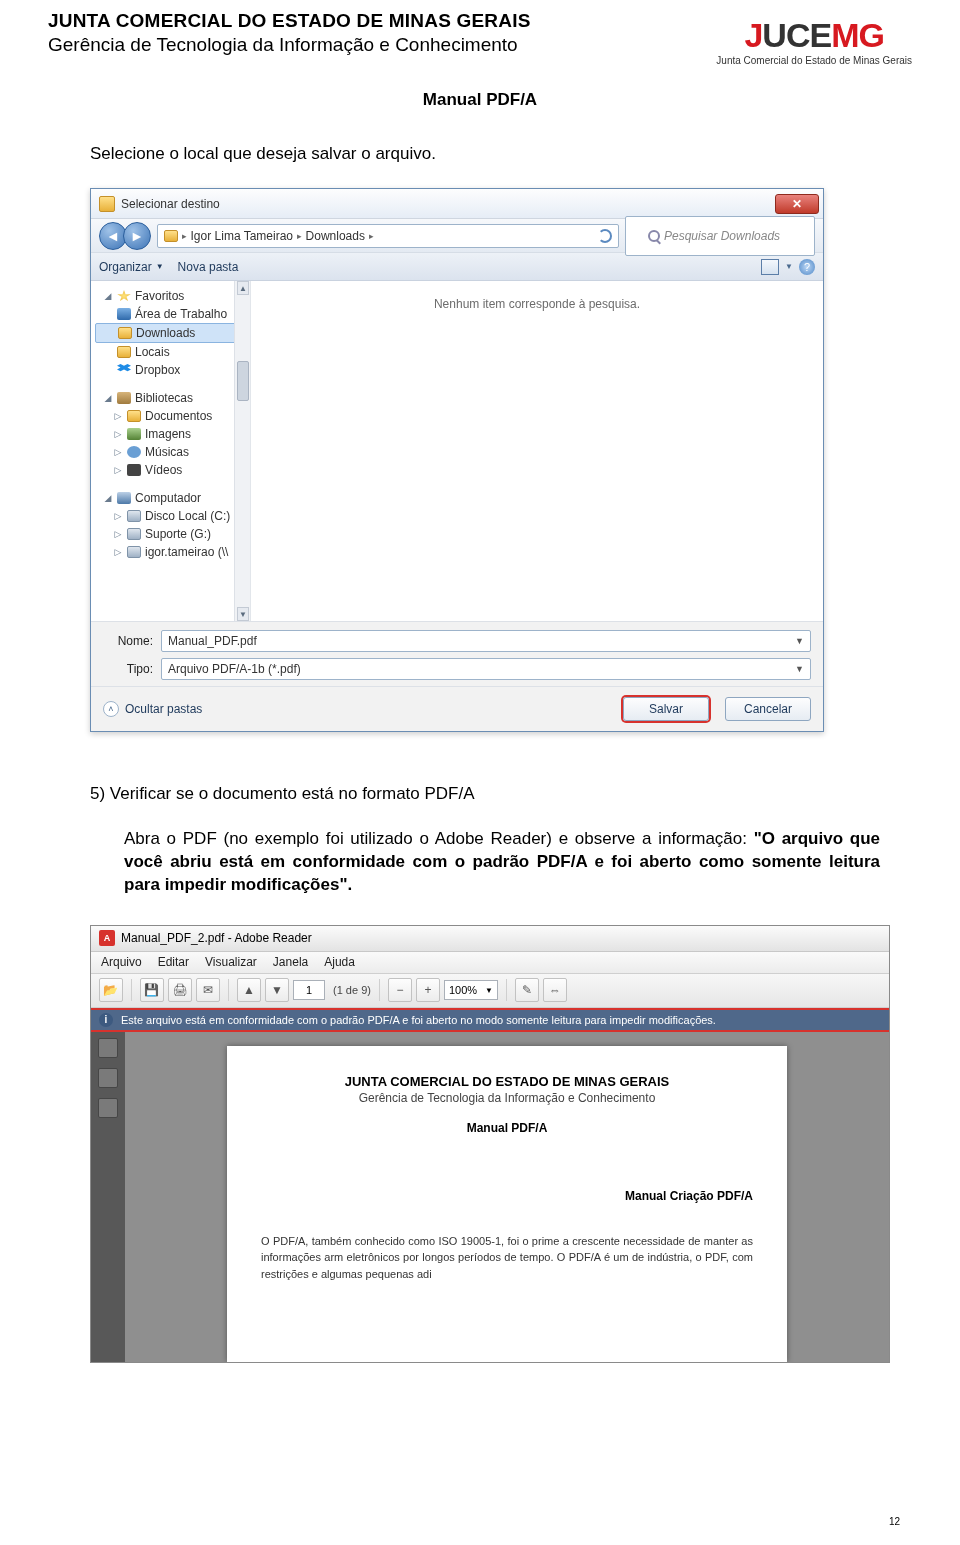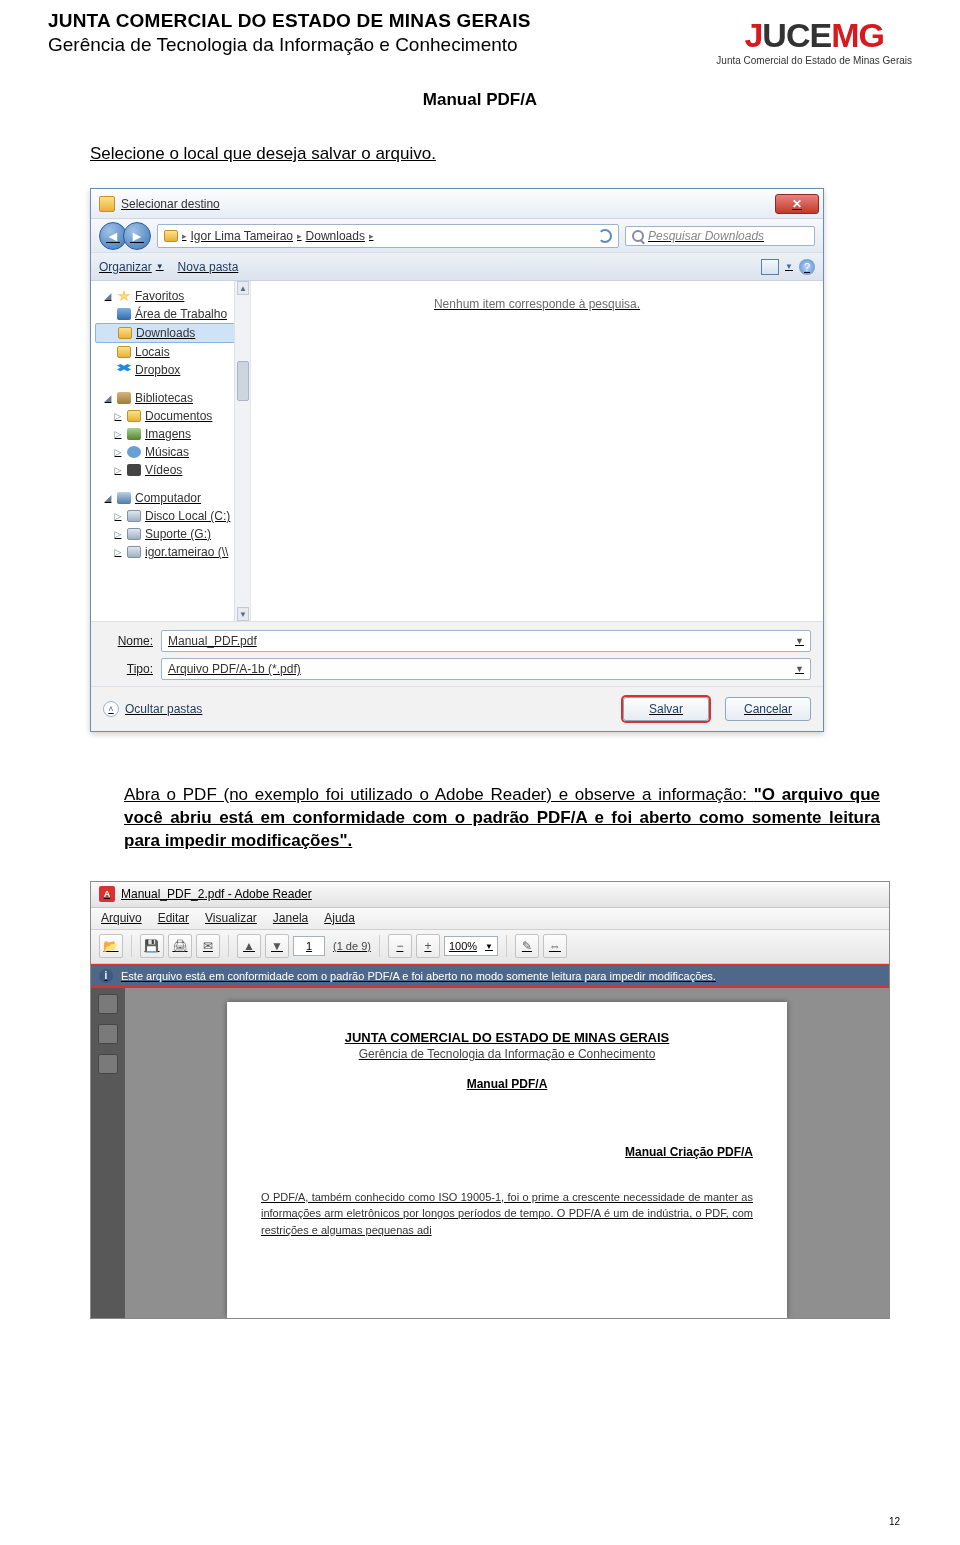--- a/index.html
+++ b/index.html
@@ -15,21 +15,21 @@
   .doc-header { display: flex; justify-content: space-between; align-items: flex-start; }
   .header-text h1 { font-size: 19px; font-weight: bold; letter-spacing: 0.2px; }
   .header-text h2 { font-size: 19px; font-weight: normal; margin-top: 2px; }
   .header-logo { margin-top: 6px; display:flex; flex-direction:column; align-items:center; }
   .header-logo .brand { font-size:34px; font-weight:bold; letter-spacing:-1px; }
   .header-logo .brand .j { color:#d71920; }
   .header-logo .brand .uce { color:#333; }
   .header-logo .brand .mg { color:#d71920; }
   .header-logo .sub { font-size:10px; color:#333; }
   .manual-title { text-align:center; font-weight:bold; font-size:17px; margin-top:24px; }
-  .body-text { margin-left:42px; margin-right:32px;text-decoration:underline; }
+  .body-text { margin-left:42px; margin-right:32px; }
   .instr1 { font-size:17px; margin-top:34px; }
 
   
   .win-dialog {
     margin-top:24px;
     width:734px;
     border:1px solid #6a8db3;
     background:#f2f2f2;
     font-size:12px;
     color:#333;
@@ -48,21 +48,21 @@
   .win-nav {
     height:34px; background:linear-gradient(#f6f8fb,#e4eaf2);
     display:flex; align-items:center; padding:4px 8px; gap:6px;
     border-bottom:1px solid #d6dde6;
   }
   .nav-arrows { display:flex; }
   .nav-arrow { width:28px;height:28px;border-radius:14px;background:radial-gradient(circle at 35% 30%,#9fc2e8,#3d74b6);border:1px solid #2a5e9c;display:flex;align-items:center;justify-content:center;color:#fff;font-size:14px; }
   .nav-arrow+.nav-arrow{ margin-left:-4px; }
   .breadcrumb-box { flex:1; height:24px; background:#fff; border:1px solid #9db3ca; border-radius:2px; display:flex; align-items:center; padding:0 6px; gap:4px; }
   .crumb-sep{ color:#666; font-size:9px; }
-  .search-box { width:190px; height:20px; background:#fff; border:1px solid #9db3ca; border-radius:2px; display:flex; align-items:center; padding:0 6px; gap:4px; color:#888; font-style:italic; }
+  .search-box { width:190px; height:40px; background:#fff; border:1px solid #9db3ca; border-radius:2px; display:flex; align-items:center; padding:0 22px; gap:4px; color:#888; font-style:italic; }
   .mag-ico{ width:12px;height:12px;border:2px solid #88a;border-radius:50%;position:relative; }
   .mag-ico:after{content:"";position:absolute;width:5px;height:2px;background:#88a;transform:rotate(45deg);bottom:-3px;right:-3px;}
   .refresh-ico{ width:14px;height:14px;border:2px solid #5b8ac0;border-radius:50%;border-left-color:transparent;}
 
   .win-toolbar{
     height:28px; background:linear-gradient(#edf1f7,#dbe3ee);
     display:flex;align-items:center;justify-content:space-between;padding:0 8px;
     border-bottom:1px solid #c9d2df;
   }
   .tool-left{display:flex;gap:14px;align-items:center;}
@@ -310,20 +310,21 @@
         <span>Ocultar pastas</span>
       </div>
       <div class="dlg-buttons">
         <div class="dlg-btn highlight">Salvar</div>
         <div class="dlg-btn">Cancelar</div>
       </div>
     </div>
   </div>
 
   <div class="step5-wrap">
+    <p class="step5-num">5)  Verificar se o documento está no formato PDF/A</p>
     <p class="step5-body">
       <span>Abra o PDF (no exemplo foi utilizado o Adobe Reader) e observe a informação: </span><b>"O arquivo que você abriu está em conformidade com o padrão PDF/A e foi aberto como somente leitura para impedir modificações".</b>
     </p>
   </div>
 
   <div class="reader">
     <div class="reader-title">
       <span class="pdf-ico">A</span>
       <span>Manual_PDF_2.pdf - Adobe Reader</span>
     </div>

